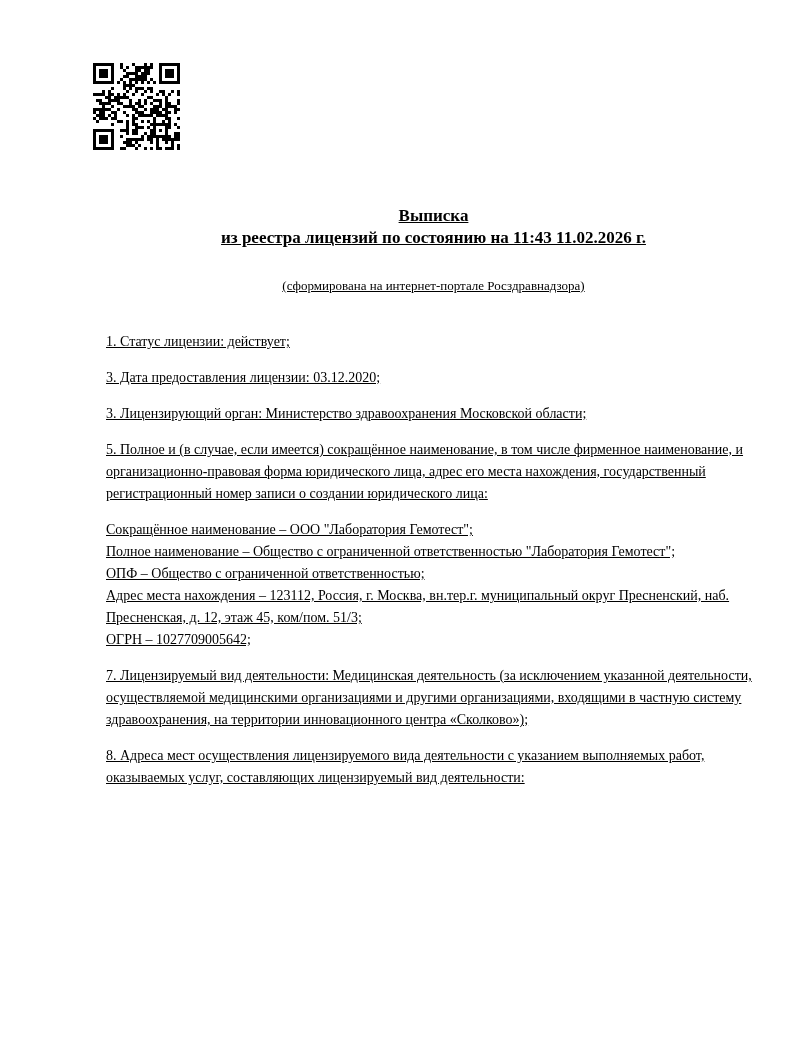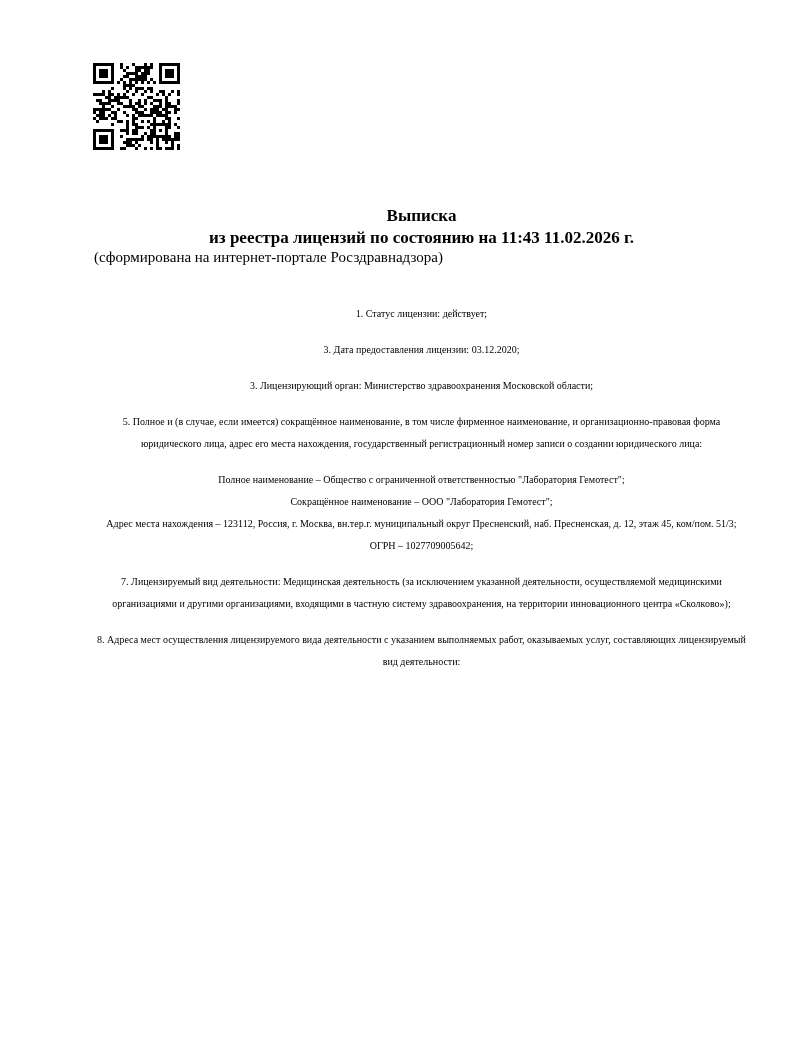--- a/index.html
+++ b/index.html
@@ -15,41 +15,43 @@
   }
   .qr {
     position: absolute;
     left: 93px;
     top: 63px;
     width: 87px;
     height: 87px;
   }
   .content {
     position: absolute;
-    left: 94px;
+    left: 106px;
     top: 0;
     width: 655px;
+    text-decoration: underline;
   }
   .title-block {
     margin-top: 205px;
     text-align: center;
     font-weight: bold;
     font-size: 17px;
     line-height: 22px;
   }
   .subtitle {
-    text-align: left;
-    font-size: 15px;
+    margin-top: 28px;
+    text-align: center;
+    font-size: 13px;
     line-height: 17px;
   }
   .doc-body {
     margin-top: 37px;
-    font-size: 10px;
+    font-size: 14px;
     line-height: 22px;
-    text-align: center;
+    text-align: left;
   }
   .para { margin-bottom: 14px; }
   .block { margin-bottom: 14px; }
 </style>
 </head>
 <body>
 
 <div class="page">
   <svg class="qr" id="qr" viewBox="0 0 29 29" shape-rendering="crispEdges">
       <path d="M0 0h1v1h-1zM1 0h1v1h-1zM2 0h1v1h-1zM3 0h1v1h-1zM4 0h1v1h-1zM5 0h1v1h-1zM6 0h1v1h-1zM9 0h1v1h-1zM13 0h1v1h-1zM17 0h1v1h-1zM19 0h1v1h-1zM22 0h1v1h-1zM23 0h1v1h-1zM24 0h1v1h-1zM25 0h1v1h-1zM26 0h1v1h-1zM27 0h1v1h-1zM28 0h1v1h-1zM0 1h1v1h-1zM6 1h1v1h-1zM9 1h1v1h-1zM11 1h1v1h-1zM14 1h1v1h-1zM15 1h1v1h-1zM16 1h1v1h-1zM17 1h1v1h-1zM18 1h1v1h-1zM19 1h1v1h-1zM22 1h1v1h-1zM28 1h1v1h-1zM0 2h1v1h-1zM2 2h1v1h-1zM3 2h1v1h-1zM4 2h1v1h-1zM6 2h1v1h-1zM10 2h1v1h-1zM14 2h1v1h-1zM15 2h1v1h-1zM17 2h1v1h-1zM18 2h1v1h-1zM22 2h1v1h-1zM24 2h1v1h-1zM25 2h1v1h-1zM26 2h1v1h-1zM28 2h1v1h-1zM0 3h1v1h-1zM2 3h1v1h-1zM3 3h1v1h-1zM4 3h1v1h-1zM6 3h1v1h-1zM11 3h1v1h-1zM12 3h1v1h-1zM13 3h1v1h-1zM14 3h1v1h-1zM16 3h1v1h-1zM17 3h1v1h-1zM18 3h1v1h-1zM22 3h1v1h-1zM24 3h1v1h-1zM25 3h1v1h-1zM26 3h1v1h-1zM28 3h1v1h-1zM0 4h1v1h-1zM2 4h1v1h-1zM3 4h1v1h-1zM4 4h1v1h-1zM6 4h1v1h-1zM10 4h1v1h-1zM11 4h1v1h-1zM14 4h1v1h-1zM15 4h1v1h-1zM16 4h1v1h-1zM17 4h1v1h-1zM22 4h1v1h-1zM24 4h1v1h-1zM25 4h1v1h-1zM26 4h1v1h-1zM28 4h1v1h-1zM0 5h1v1h-1zM6 5h1v1h-1zM9 5h1v1h-1zM12 5h1v1h-1zM13 5h1v1h-1zM14 5h1v1h-1zM15 5h1v1h-1zM16 5h1v1h-1zM17 5h1v1h-1zM19 5h1v1h-1zM22 5h1v1h-1zM28 5h1v1h-1zM0 6h1v1h-1zM1 6h1v1h-1zM2 6h1v1h-1zM3 6h1v1h-1zM4 6h1v1h-1zM5 6h1v1h-1zM6 6h1v1h-1zM8 6h1v1h-1zM10 6h1v1h-1zM12 6h1v1h-1zM14 6h1v1h-1zM16 6h1v1h-1zM18 6h1v1h-1zM20 6h1v1h-1zM22 6h1v1h-1zM23 6h1v1h-1zM24 6h1v1h-1zM25 6h1v1h-1zM26 6h1v1h-1zM27 6h1v1h-1zM28 6h1v1h-1zM10 7h1v1h-1zM11 7h1v1h-1zM12 7h1v1h-1zM13 7h1v1h-1zM6 8h1v1h-1zM10 8h1v1h-1zM12 8h1v1h-1zM14 8h1v1h-1zM15 8h1v1h-1zM16 8h1v1h-1zM18 8h1v1h-1zM19 8h1v1h-1zM3 9h1v1h-1zM5 9h1v1h-1zM11 9h1v1h-1zM14 9h1v1h-1zM17 9h1v1h-1zM19 9h1v1h-1zM22 9h1v1h-1zM23 9h1v1h-1zM26 9h1v1h-1zM28 9h1v1h-1zM0 10h1v1h-1zM1 10h1v1h-1zM2 10h1v1h-1zM3 10h1v1h-1zM5 10h1v1h-1zM6 10h1v1h-1zM8 10h1v1h-1zM10 10h1v1h-1zM13 10h1v1h-1zM16 10h1v1h-1zM21 10h1v1h-1zM23 10h1v1h-1zM25 10h1v1h-1zM28 10h1v1h-1zM4 11h1v1h-1zM5 11h1v1h-1zM7 11h1v1h-1zM8 11h1v1h-1zM9 11h1v1h-1zM10 11h1v1h-1zM11 11h1v1h-1zM18 11h1v1h-1zM19 11h1v1h-1zM24 11h1v1h-1zM1 12h1v1h-1zM2 12h1v1h-1zM5 12h1v1h-1zM6 12h1v1h-1zM7 12h1v1h-1zM8 12h1v1h-1zM12 12h1v1h-1zM15 12h1v1h-1zM17 12h1v1h-1zM20 12h1v1h-1zM21 12h1v1h-1zM22 12h1v1h-1zM24 12h1v1h-1zM28 12h1v1h-1zM2 13h1v1h-1zM3 13h1v1h-1zM4 13h1v1h-1zM5 13h1v1h-1zM8 13h1v1h-1zM9 13h1v1h-1zM12 13h1v1h-1zM14 13h1v1h-1zM15 13h1v1h-1zM17 13h1v1h-1zM19 13h1v1h-1zM22 13h1v1h-1zM24 13h1v1h-1zM25 13h1v1h-1zM28 13h1v1h-1zM3 14h1v1h-1zM6 14h1v1h-1zM10 14h1v1h-1zM11 14h1v1h-1zM12 14h1v1h-1zM13 14h1v1h-1zM15 14h1v1h-1zM16 14h1v1h-1zM20 14h1v1h-1zM21 14h1v1h-1zM22 14h1v1h-1zM24 14h1v1h-1zM25 14h1v1h-1zM26 14h1v1h-1zM27 14h1v1h-1zM0 15h1v1h-1zM1 15h1v1h-1zM2 15h1v1h-1zM3 15h1v1h-1zM4 15h1v1h-1zM5 15h1v1h-1zM8 15h1v1h-1zM13 15h1v1h-1zM14 15h1v1h-1zM17 15h1v1h-1zM19 15h1v1h-1zM20 15h1v1h-1zM21 15h1v1h-1zM23 15h1v1h-1zM24 15h1v1h-1zM27 15h1v1h-1zM28 15h1v1h-1zM0 16h1v1h-1zM2 16h1v1h-1zM3 16h1v1h-1zM6 16h1v1h-1zM7 16h1v1h-1zM10 16h1v1h-1zM14 16h1v1h-1zM15 16h1v1h-1zM16 16h1v1h-1zM19 16h1v1h-1zM20 16h1v1h-1zM21 16h1v1h-1zM22 16h1v1h-1zM24 16h1v1h-1zM25 16h1v1h-1zM27 16h1v1h-1zM1 17h1v1h-1zM2 17h1v1h-1zM3 17h1v1h-1zM5 17h1v1h-1zM7 17h1v1h-1zM11 17h1v1h-1zM13 17h1v1h-1zM15 17h1v1h-1zM16 17h1v1h-1zM17 17h1v1h-1zM18 17h1v1h-1zM19 17h1v1h-1zM21 17h1v1h-1zM22 17h1v1h-1zM23 17h1v1h-1zM24 17h1v1h-1zM0 18h1v1h-1zM2 18h1v1h-1zM3 18h1v1h-1zM4 18h1v1h-1zM6 18h1v1h-1zM7 18h1v1h-1zM13 18h1v1h-1zM14 18h1v1h-1zM20 18h1v1h-1zM24 18h1v1h-1zM25 18h1v1h-1zM28 18h1v1h-1zM1 19h1v1h-1zM8 19h1v1h-1zM9 19h1v1h-1zM11 19h1v1h-1zM13 19h1v1h-1zM16 19h1v1h-1zM18 19h1v1h-1zM20 19h1v1h-1zM23 19h1v1h-1zM25 19h1v1h-1zM6 20h1v1h-1zM11 20h1v1h-1zM13 20h1v1h-1zM14 20h1v1h-1zM19 20h1v1h-1zM20 20h1v1h-1zM21 20h1v1h-1zM22 20h1v1h-1zM23 20h1v1h-1zM24 20h1v1h-1zM25 20h1v1h-1zM27 20h1v1h-1zM11 21h1v1h-1zM14 21h1v1h-1zM15 21h1v1h-1zM16 21h1v1h-1zM18 21h1v1h-1zM20 21h1v1h-1zM24 21h1v1h-1zM25 21h1v1h-1zM28 21h1v1h-1zM0 22h1v1h-1zM1 22h1v1h-1zM2 22h1v1h-1zM3 22h1v1h-1zM4 22h1v1h-1zM5 22h1v1h-1zM6 22h1v1h-1zM9 22h1v1h-1zM10 22h1v1h-1zM11 22h1v1h-1zM13 22h1v1h-1zM14 22h1v1h-1zM19 22h1v1h-1zM20 22h1v1h-1zM22 22h1v1h-1zM24 22h1v1h-1zM0 23h1v1h-1zM6 23h1v1h-1zM11 23h1v1h-1zM13 23h1v1h-1zM14 23h1v1h-1zM17 23h1v1h-1zM19 23h1v1h-1zM20 23h1v1h-1zM24 23h1v1h-1zM27 23h1v1h-1zM28 23h1v1h-1zM0 24h1v1h-1zM2 24h1v1h-1zM3 24h1v1h-1zM4 24h1v1h-1zM6 24h1v1h-1zM9 24h1v1h-1zM16 24h1v1h-1zM18 24h1v1h-1zM19 24h1v1h-1zM20 24h1v1h-1zM21 24h1v1h-1zM22 24h1v1h-1zM23 24h1v1h-1zM24 24h1v1h-1zM25 24h1v1h-1zM27 24h1v1h-1zM28 24h1v1h-1zM0 25h1v1h-1zM2 25h1v1h-1zM3 25h1v1h-1zM4 25h1v1h-1zM6 25h1v1h-1zM11 25h1v1h-1zM12 25h1v1h-1zM13 25h1v1h-1zM14 25h1v1h-1zM15 25h1v1h-1zM16 25h1v1h-1zM18 25h1v1h-1zM19 25h1v1h-1zM21 25h1v1h-1zM23 25h1v1h-1zM24 25h1v1h-1zM25 25h1v1h-1zM26 25h1v1h-1zM27 25h1v1h-1zM28 25h1v1h-1zM0 26h1v1h-1zM2 26h1v1h-1zM3 26h1v1h-1zM4 26h1v1h-1zM6 26h1v1h-1zM10 26h1v1h-1zM11 26h1v1h-1zM12 26h1v1h-1zM14 26h1v1h-1zM19 26h1v1h-1zM21 26h1v1h-1zM24 26h1v1h-1zM26 26h1v1h-1zM0 27h1v1h-1zM6 27h1v1h-1zM11 27h1v1h-1zM12 27h1v1h-1zM13 27h1v1h-1zM15 27h1v1h-1zM21 27h1v1h-1zM26 27h1v1h-1zM28 27h1v1h-1zM0 28h1v1h-1zM1 28h1v1h-1zM2 28h1v1h-1zM3 28h1v1h-1zM4 28h1v1h-1zM5 28h1v1h-1zM6 28h1v1h-1zM9 28h1v1h-1zM10 28h1v1h-1zM14 28h1v1h-1zM17 28h1v1h-1zM19 28h1v1h-1zM21 28h1v1h-1zM22 28h1v1h-1zM24 28h1v1h-1zM25 28h1v1h-1zM26 28h1v1h-1zM28 28h1v1h-1z" fill="#000000"></path>
@@ -59,22 +61,23 @@
       <div>Выписка</div>
       <div>из реестра лицензий по состоянию на 11:43 11.02.2026 г.</div>
     </div>
     <div class="subtitle">(сформирована на интернет-портале Росздравнадзора)</div>
     <div class="doc-body" id="doc-body">
         <div class="para">1. Статус лицензии: действует;</div>
         <div class="para">3. Дата предоставления лицензии: 03.12.2020;</div>
         <div class="para">3. Лицензирующий орган: Министерство здравоохранения Московской области;</div>
         <div class="para">5. Полное и (в случае, если имеется) сокращённое наименование, в том числе фирменное наименование, и организационно-правовая форма юридического лица, адрес его места нахождения, государственный регистрационный номер записи о создании юридического лица:</div>
         <div class="block">
+          <div>Сокращённое наименование – ООО "Лаборатория Гемотест";</div>
           <div>Полное наименование – Общество с ограниченной ответственностью "Лаборатория Гемотест";</div>
-          <div>Сокращённое наименование – ООО "Лаборатория Гемотест";</div>
+          <div>ОПФ – Общество с ограниченной ответственностью;</div>
           <div>Адрес места нахождения – 123112, Россия, г. Москва, вн.тер.г. муниципальный округ Пресненский, наб. Пресненская, д. 12, этаж 45, ком/пом. 51/3;</div>
           <div>ОГРН – 1027709005642;</div>
         </div>
         <div class="para">7. Лицензируемый вид деятельности: Медицинская деятельность (за исключением указанной деятельности, осуществляемой медицинскими организациями и другими организациями, входящими в частную систему здравоохранения, на территории инновационного центра «Сколково»);</div>
         <div class="para">8. Адреса мест осуществления лицензируемого вида деятельности с указанием выполняемых работ, оказываемых услуг, составляющих лицензируемый вид деятельности:</div>
       </div>
   </div>
 </div>
 
 </body></html>

